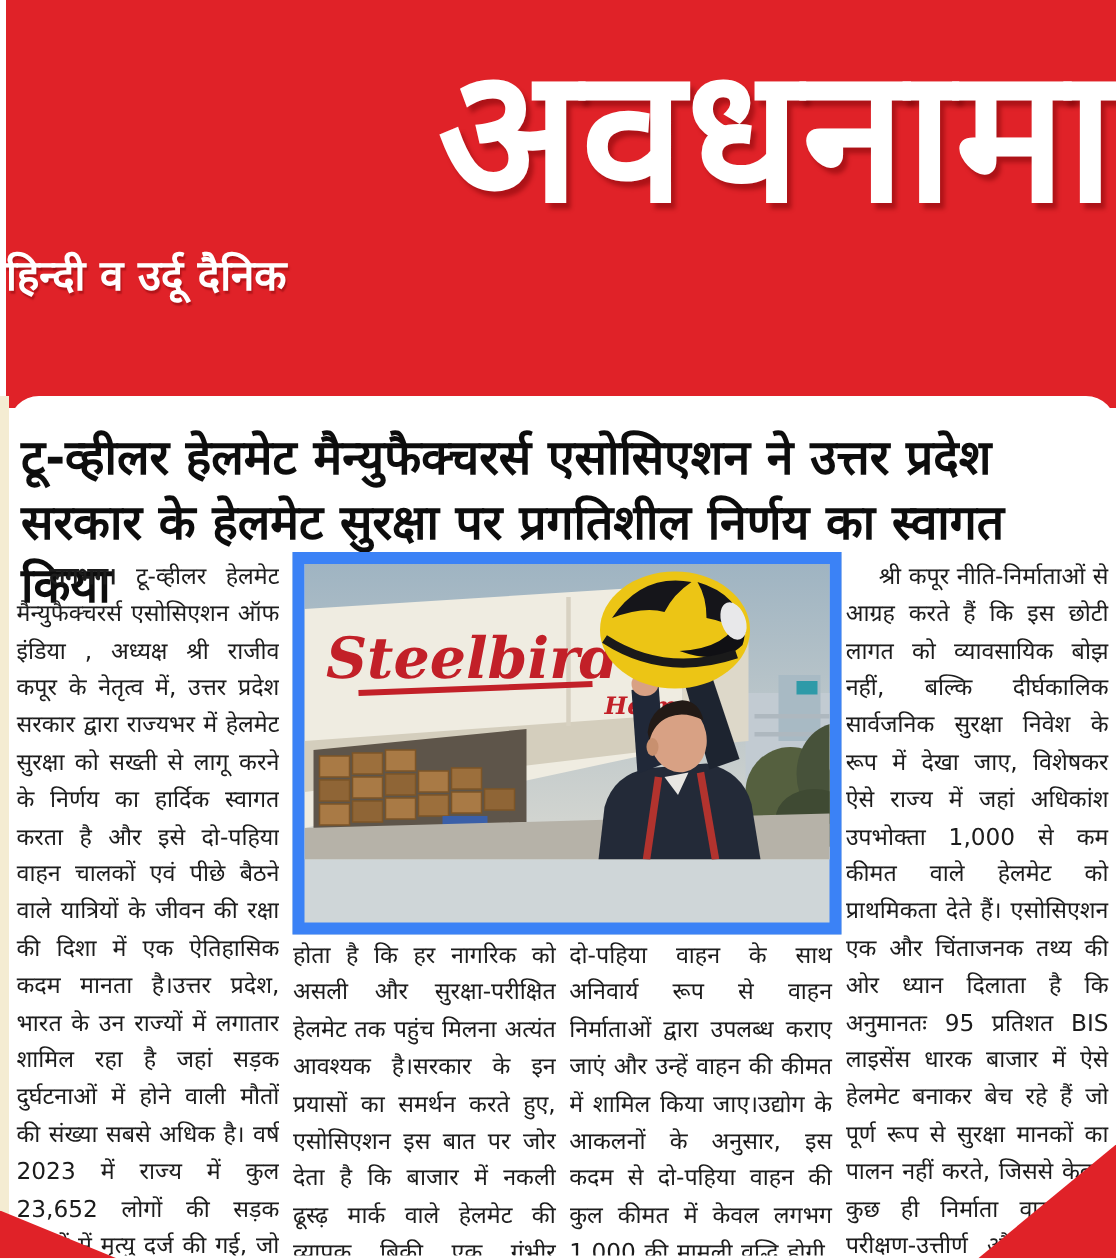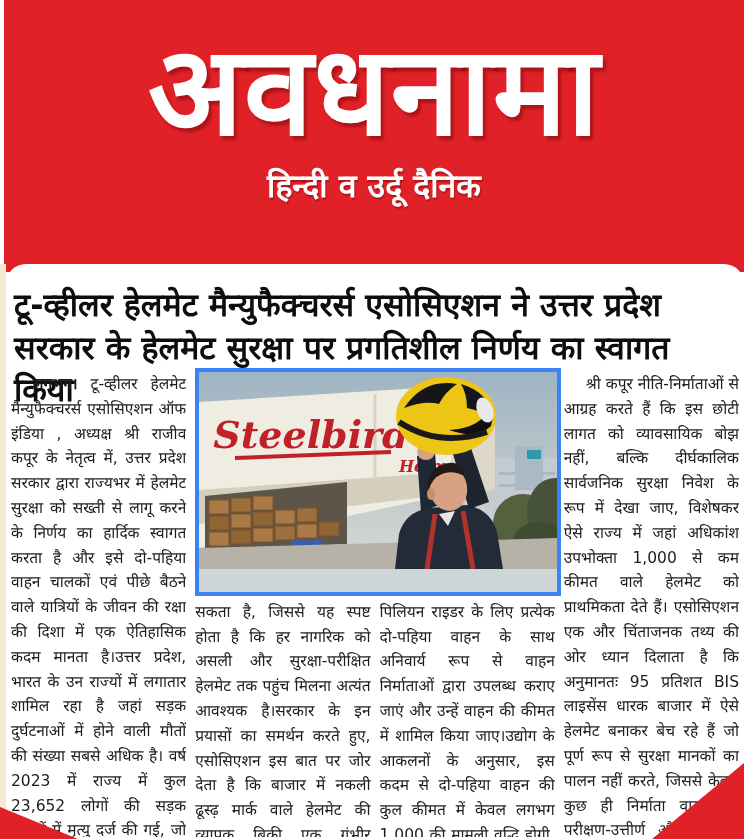--- a/index.html
+++ b/index.html
@@ -7,28 +7,28 @@
   .page {
     position:relative; width:744px; height:839px; background:#ffffff;
     overflow:hidden; font-family:"DejaVu Sans", sans-serif;
   }
   
   .masthead {
     position:absolute; top:0; left:4px; width:740px; height:272px;
     background:#e02228;
   }
   .masthead-title {
-    text-align:center; color:#ffffff; font-weight:700;
+    text-align:right; color:#ffffff; font-weight:700;
     font-size:124px; line-height:1.12; padding-top:22px; letter-spacing:1px;
     text-shadow:3px 4px 3px rgba(110,0,5,.45);
     white-space:nowrap;
   }
   .masthead-sub {
-    text-align:center; color:#ffffff; font-weight:700;
-    font-size:32px; margin-top:2px;
+    color:#ffffff; font-weight:700;
+    font-size:28px; margin-top:2px;
     text-shadow:1px 2px 1px rgba(110,0,5,.4);
   }
   
   .edge-strip {
     position:absolute; top:264px; left:0; width:6px; height:575px;
     background:#f4ecd2;
   }
   .card {
     position:absolute; top:264px; left:6px; width:738px; height:575px;
     background:#ffffff; border-radius:20px 20px 0 0;
@@ -44,22 +44,22 @@
   }
   .col {
     flex:1 1 0; font-size:15.5px; line-height:1.6; text-align:justify;
     color:#1c1c1c; overflow:hidden;
   }
   .col p { margin:0; }
   .indent { text-indent:22px; }
   .spacer { height:203px; }
   
   .photo {
-    position:absolute; top:104px; left:189px; width:366px; height:228px;
-    border:4px solid #3b82f6; background:#cfd6d8; overflow:hidden;
+    position:absolute; top:104px; left:189px; width:366px; height:255px;
+    border:8px solid #3b82f6; background:#cfd6d8; overflow:hidden;
   }
   .photo svg { display:block; }
   
   .corner-left {
     position:absolute; bottom:0; left:0; width:78px; height:32px;
     background:#e02228; clip-path:polygon(0 0, 0 100%, 100% 100%);
   }
   .corner-right {
     position:absolute; bottom:0; right:0; width:92px; height:76px;
     background:#e02228; clip-path:polygon(100% 0, 100% 100%, 0 100%);

